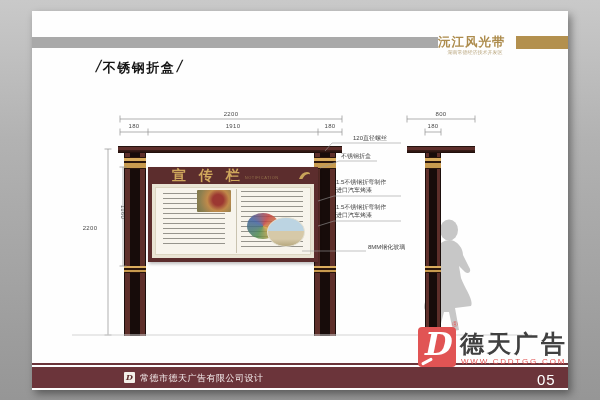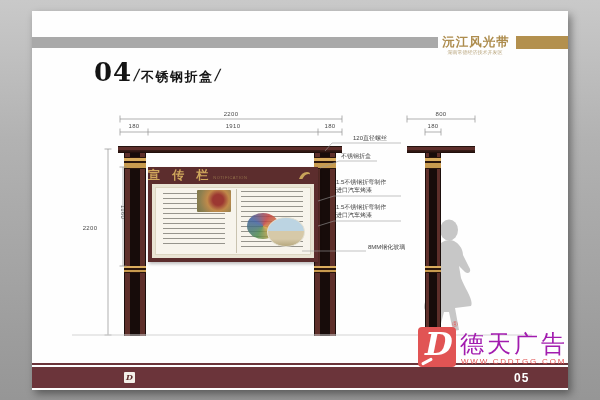--- a/index.html
+++ b/index.html
@@ -5,40 +5,40 @@
   html,body{margin:0;padding:0}
   .canvas{position:relative;width:600px;height:400px;overflow:hidden;
     background:linear-gradient(180deg,#c9c9c9 0%,#b2b2b2 35%,#969696 100%);
     font-family:"Liberation Sans",sans-serif;}
   .page{position:absolute;left:32px;top:11px;width:536px;height:379px;background:#fefefe;
     box-shadow:3px 4px 8px rgba(0,0,0,.4)}
   .abs{position:absolute}
   
   .graybar{position:absolute;left:0;top:26px;width:406px;height:11px;background:#a9a9a9}
   .goldbar{position:absolute;left:484px;top:25px;width:52px;height:13px;background:#b3904e}
-  .brand-t{position:absolute;left:406px;top:23px;width:76px;text-align:center;
+  .brand-t{position:absolute;left:406px;top:23px;width:76px;
     font-family:"DejaVu Serif",serif;font-weight:700;font-size:12.5px;color:#ad8c4d;letter-spacing:1px;white-space:nowrap}
   .brand-s{position:absolute;left:404px;top:38px;width:78px;text-align:center;font-size:5px;color:#b9a67e;white-space:nowrap}
   
   .title{position:absolute;left:62px;top:46px;display:flex;align-items:baseline;color:#141414}
   .title .num{font-family:"DejaVu Serif",serif;font-size:26px;font-weight:700;letter-spacing:1px}
   .title .slash{font-size:17px;font-weight:300;margin:0 2px;transform:skewX(-12deg)}
   .title .name{font-size:13px;font-weight:700;letter-spacing:1.5px}
   
   .hbar{background:linear-gradient(180deg,#24140f 0,#24140f 1px,#5d2e2a 1px,#5d2e2a 4px,#3a1e19 4px,#2a130f 6px,#160b08 7px)}
   .post{background:linear-gradient(90deg,#1c0f0c 0,#1c0f0c 1px,#5e2f2a 1px,#5e2f2a 6px,#170c0a 6px,#170c0a 16px,#5e2f2a 16px,#5e2f2a 21px,#1c0f0c 21px)}
   .post-side{background:linear-gradient(90deg,#1c0f0c 0,#1c0f0c 1px,#5e2f2a 1px,#5e2f2a 4px,#170c0a 4px,#170c0a 12px,#5e2f2a 12px,#5e2f2a 15px,#1c0f0c 15px)}
   .bands{background:linear-gradient(180deg,#2a160d 0,#2a160d 1px,#d9ad5e 1px,#d9ad5e 4px,#2a160d 4px,#2a160d 6px,#c89b4f 6px,#c89b4f 11px,#2a160d 11px)}
   .bandsm{background:linear-gradient(180deg,#d9ad5e 0,#d9ad5e 2px,#2a160d 2px,#2a160d 4px,#c89b4f 4px,#c89b4f 6px,#2a160d 6px)}
   .nub{background:#b5b5b5;box-shadow:inset 0 1px 0 #ddd}
   
   .board{position:absolute;left:116px;top:156px;width:170px;height:95px;background:#5c2d2d;
     box-shadow:1px 2px 3px rgba(0,0,0,.25);z-index:2}
   .board-head{position:absolute;left:0;top:0;right:0;height:17px;display:flex;align-items:center}
-  .bt-cn{margin-left:0;font-family:"DejaVu Serif",serif;font-size:12px;font-weight:700;color:#cfa75c;letter-spacing:4px;white-space:nowrap}
+  .bt-cn{margin-left:24px;font-family:"DejaVu Serif",serif;font-size:14px;font-weight:700;color:#cfa75c;letter-spacing:4px;white-space:nowrap}
   .bt-en{font-size:4px;color:#93714a;letter-spacing:.5px;margin-left:1px;margin-top:4px;white-space:nowrap}
   .orn{position:absolute;right:7px;top:4px}
   .board-content{position:absolute;left:4px;right:4px;top:17px;bottom:4px;background:#e9e4d4}
   .panel{position:absolute;left:3px;right:3px;top:3px;bottom:3px;background:#f7f4ec;box-shadow:inset 0 0 0 1px #dcd6c2}
   .tlines{position:absolute;background:repeating-linear-gradient(180deg,#96948c 0,#96948c 1px,transparent 1px,transparent 5px)}
   .divider{position:absolute;left:81px;top:2px;bottom:2px;width:1px;background:#c9c3b0}
   .photo{position:absolute;left:42px;top:3px;width:34px;height:22px;border-radius:1px;
     background:radial-gradient(circle at 62% 45%,#9c3832 0 22%,#c08a4a 45%,#8d8050 75%,#7a7347 100%)}
   .oval1{position:absolute;left:92px;top:26px;width:32px;height:26px;border-radius:50%;opacity:.85;
     background:conic-gradient(from 30deg,#c04040,#d8a040,#4e8a4e,#3f5fa0,#c04040)}
@@ -48,45 +48,44 @@
   .dim{position:absolute;font-size:6px;color:#4a4a4a;text-align:center;letter-spacing:.3px;white-space:nowrap}
   .dim-v{transform:rotate(90deg)}
   .co{position:absolute;font-size:6px;color:#3f3f3f;line-height:7.5px;white-space:nowrap}
   .overlay{position:absolute;left:0;top:0;z-index:3;pointer-events:none}
   
   .wm{position:absolute;z-index:5}
   .wm-sq{position:absolute;left:386px;top:316px;width:38px;height:40px;background:#e15454;border-radius:4px;overflow:hidden}
   .wm-d{position:absolute;left:7px;top:-2px;font-family:"DejaVu Serif",serif;font-style:italic;font-weight:700;font-size:32px;color:#fff}
   .wm-curl{position:absolute;left:3px;bottom:4px;width:12px;height:3px;background:#fff;border-radius:2px;transform:rotate(-28deg)}
   .wm-r{position:absolute;left:420px;top:309px;font-size:8px;color:#e15454}
-  .wm-name{position:absolute;left:428px;top:317px;font-size:24px;font-weight:400;color:#a21caf;letter-spacing:3px;white-space:nowrap}
+  .wm-name{position:absolute;left:428px;top:317px;font-size:24px;font-weight:700;color:#404040;letter-spacing:3px;white-space:nowrap}
   .wm-site{position:absolute;left:429px;top:346px;font-size:8px;font-weight:400;color:#e15454;letter-spacing:1.8px;white-space:nowrap}
   
   .rule{position:absolute;left:0;top:352px;width:536px;height:2px;background:#6b343a;z-index:4}
   .fbar{position:absolute;left:0;top:356px;width:536px;height:21px;background:#6b343a;z-index:6}
   .flogo{position:absolute;left:92px;top:5px;width:11px;height:11px;background:#f3efe9;border-radius:1px;
     text-align:center;line-height:11px;font-family:"DejaVu Serif",serif;font-style:italic;font-weight:700;font-size:8px;color:#5c2d2d}
   .fco{position:absolute;left:108px;top:5px;font-size:9px;color:#f2eaea;letter-spacing:.5px;white-space:nowrap}
-  .fnum{position:absolute;left:482px;top:4px;font-size:12px;font-weight:700;color:#fff;letter-spacing:1px}
+  .fnum{position:absolute;left:505px;top:4px;font-size:15px;font-weight:400;color:#fff;letter-spacing:1px}
   .sil{position:absolute;left:360px;top:206px;z-index:0}
   .z1{z-index:1}
 </style>
 </head>
 <body>
 
 <div class="canvas">
   <div class="page">
 
     <div class="graybar"></div>
     <div class="goldbar"></div>
     <div class="brand-t">沅江风光带</div>
     <div class="brand-s">湖南常德经济技术开发区</div>
 
     <div class="title">
-      <span class="num">04</span>
       <span class="slash">/</span>
       <span class="name">不锈钢折盒</span>
       <span class="slash">/</span>
     </div>
 
     <svg class="sil" width="112" height="120" viewBox="0 0 112 120">
       <g fill="#c7c7c7">
         <ellipse cx="57" cy="13" rx="9" ry="10.5"></ellipse>
         <path d="M49 26 C44 29 41 35 42 41 L37 53 C35 57 38 60 41 57 L47 49 L45 63 C37 77 29 89 33 93 L44 91 L41 113 L47 114 L52 95 L57 95 L61 114 L67 113 L63 91 L79 89 C82 83 73 72 69 61 L67 49 L73 55 C77 58 80 54 77 50 L71 38 C71 31 66 26 62 24 C58 22 53 23 49 26 Z"></path>
       </g>
@@ -172,17 +171,18 @@
       <span class="wm-d">D</span>
       <span class="wm-curl"></span>
     </div>
     <div class="wm-r wm">®</div>
     <div class="wm-name wm">德天广告</div>
     <div class="wm-site wm">WWW.CDDTGG.COM</div>
 
     <div class="rule"></div>
     <div class="fbar">
       <span class="flogo">D</span>
+      <span class="fco">常德市德天广告有限公司设计</span>
       <span class="fnum">05</span>
     </div>
 
   </div>
 </div>
 
 </body></html>

